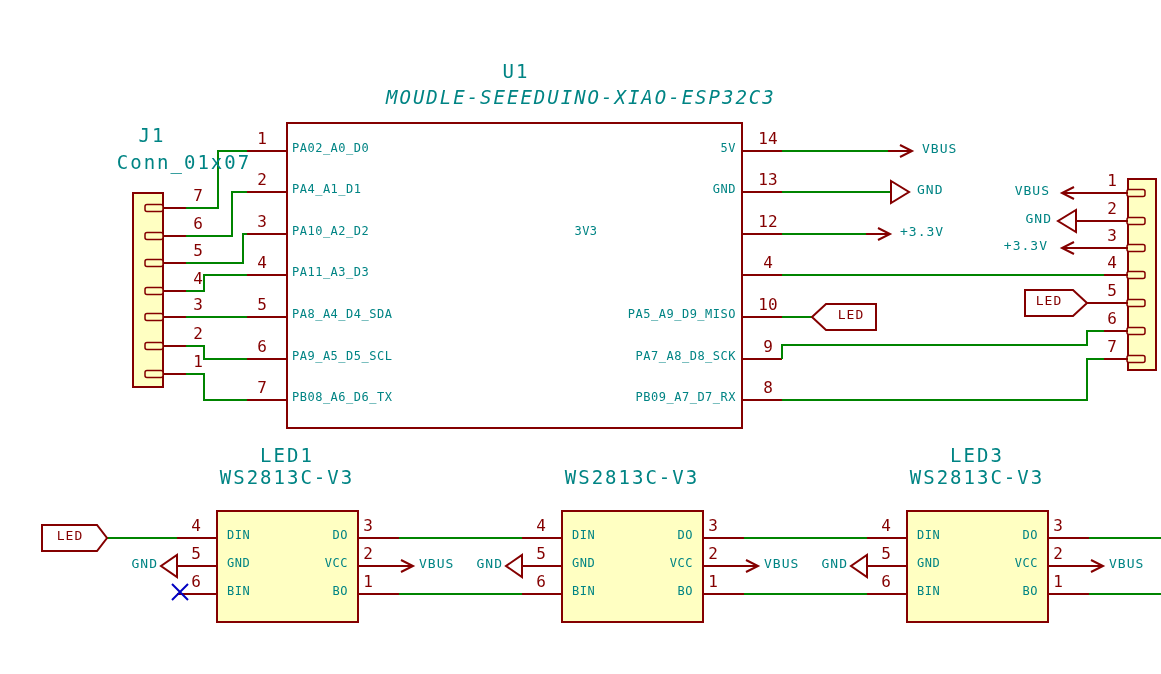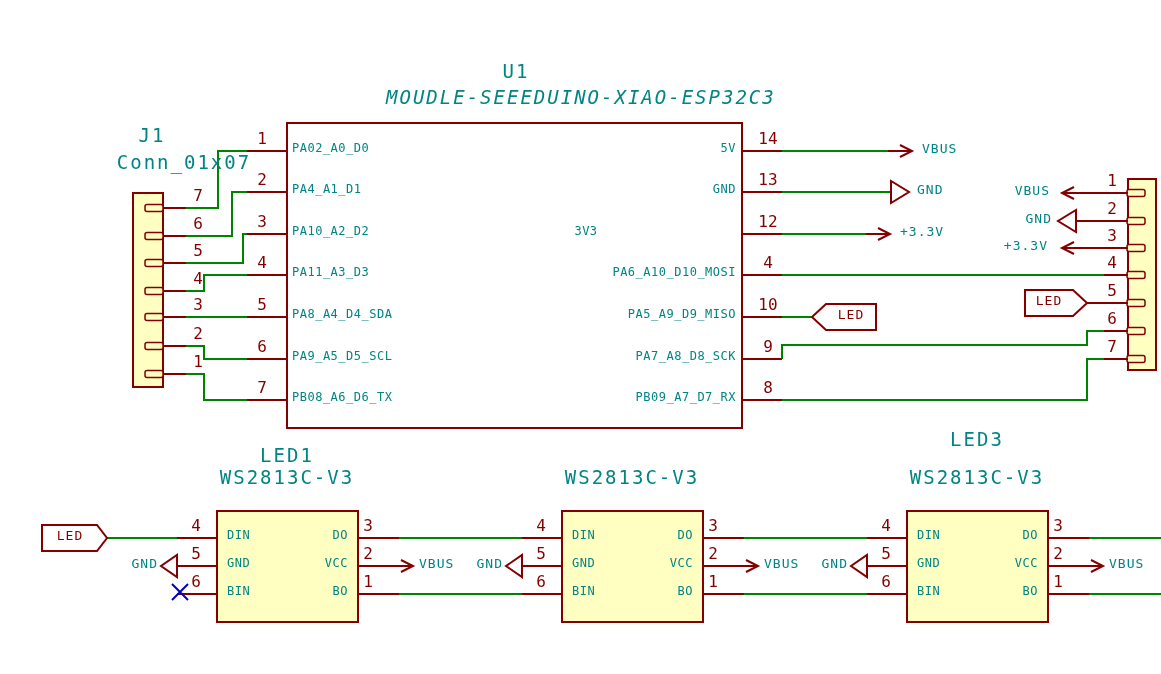--- a/index.html
+++ b/index.html
@@ -130,21 +130,20 @@
   <div class="txt teal f16" style="left:292px;top:183px;">PA4_A1_D1</div>
   <div class="txt teal f16" style="left:292px;top:225px;">PA10_A2_D2</div>
   <div class="txt teal f16" style="left:292px;top:266px;">PA11_A3_D3</div>
   <div class="txt teal f16" style="left:292px;top:308px;">PA8_A4_D4_SDA</div>
   <div class="txt teal f16" style="left:292px;top:350px;">PA9_A5_D5_SCL</div>
   <div class="txt teal f16" style="left:292px;top:391px;">PB08_A6_D6_TX</div>
 
   <div class="txt teal f16 rt w300" style="left:436px;top:142px;">5V</div>
   <div class="txt teal f16 rt w300" style="left:436px;top:183px;">GND</div>
   <div class="txt teal f16 rt w300" style="left:436px;top:225px;text-align:center;">3V3</div>
-  <div class="txt teal f16 rt w300" style="left:436px;top:266px;">PA6_A10_D10_MOSI</div>
   <div class="txt teal f16 rt w300" style="left:436px;top:308px;">PA5_A9_D9_MISO</div>
   <div class="txt teal f16 rt w300" style="left:436px;top:350px;">PA7_A8_D8_SCK</div>
   <div class="txt teal f16 rt w300" style="left:436px;top:391px;">PB09_A7_D7_RX</div>
 
   <div class="txt red num ctr w40" style="left:242px;top:131px;">1</div>
   <div class="txt red num ctr w40" style="left:242px;top:172px;">2</div>
   <div class="txt red num ctr w40" style="left:242px;top:214px;">3</div>
   <div class="txt red num ctr w40" style="left:242px;top:255px;">4</div>
   <div class="txt red num ctr w40" style="left:242px;top:297px;">5</div>
   <div class="txt red num ctr w40" style="left:242px;top:339px;">6</div>
@@ -190,21 +189,21 @@
   <div class="txt teal lbl rt w300" style="left:-142px;top:557px;">GND</div>
   <div class="txt teal lbl rt w300" style="left:203px;top:557px;">GND</div>
   <div class="txt teal lbl rt w300" style="left:548px;top:557px;">GND</div>
   <div class="txt teal lbl" style="left:419px;top:557px;">VBUS</div>
   <div class="txt teal lbl" style="left:764px;top:557px;">VBUS</div>
   <div class="txt teal lbl" style="left:1109px;top:557px;">VBUS</div>
 
   <div class="txt teal f19 ctr w300" style="left:137px;top:446px;">LED1</div>
   <div class="txt teal f19 ctr w300" style="left:137px;top:468px;">WS2813C-V3</div>
   <div class="txt teal f19 ctr w300" style="left:482px;top:468px;">WS2813C-V3</div>
-  <div class="txt teal f19 ctr w300" style="left:827px;top:430px;text-align:center;">LED3</div>
+  <div class="txt teal f19 ctr w300" style="left:827px;top:446px;text-align:center;">LED3</div>
   <div class="txt teal f19 ctr w300" style="left:827px;top:468px;">WS2813C-V3</div>
 
   <div class="txt teal f16" style="left:227px;top:529px;">DIN</div>
   <div class="txt teal f16" style="left:227px;top:557px;">GND</div>
   <div class="txt teal f16" style="left:227px;top:585px;">BIN</div>
   <div class="txt teal f16 rt w300" style="left:48px;top:529px;">DO</div>
   <div class="txt teal f16 rt w300" style="left:48px;top:557px;">VCC</div>
   <div class="txt teal f16 rt w300" style="left:48px;top:585px;">BO</div>
 
   <div class="txt teal f16" style="left:572px;top:529px;">DIN</div>

